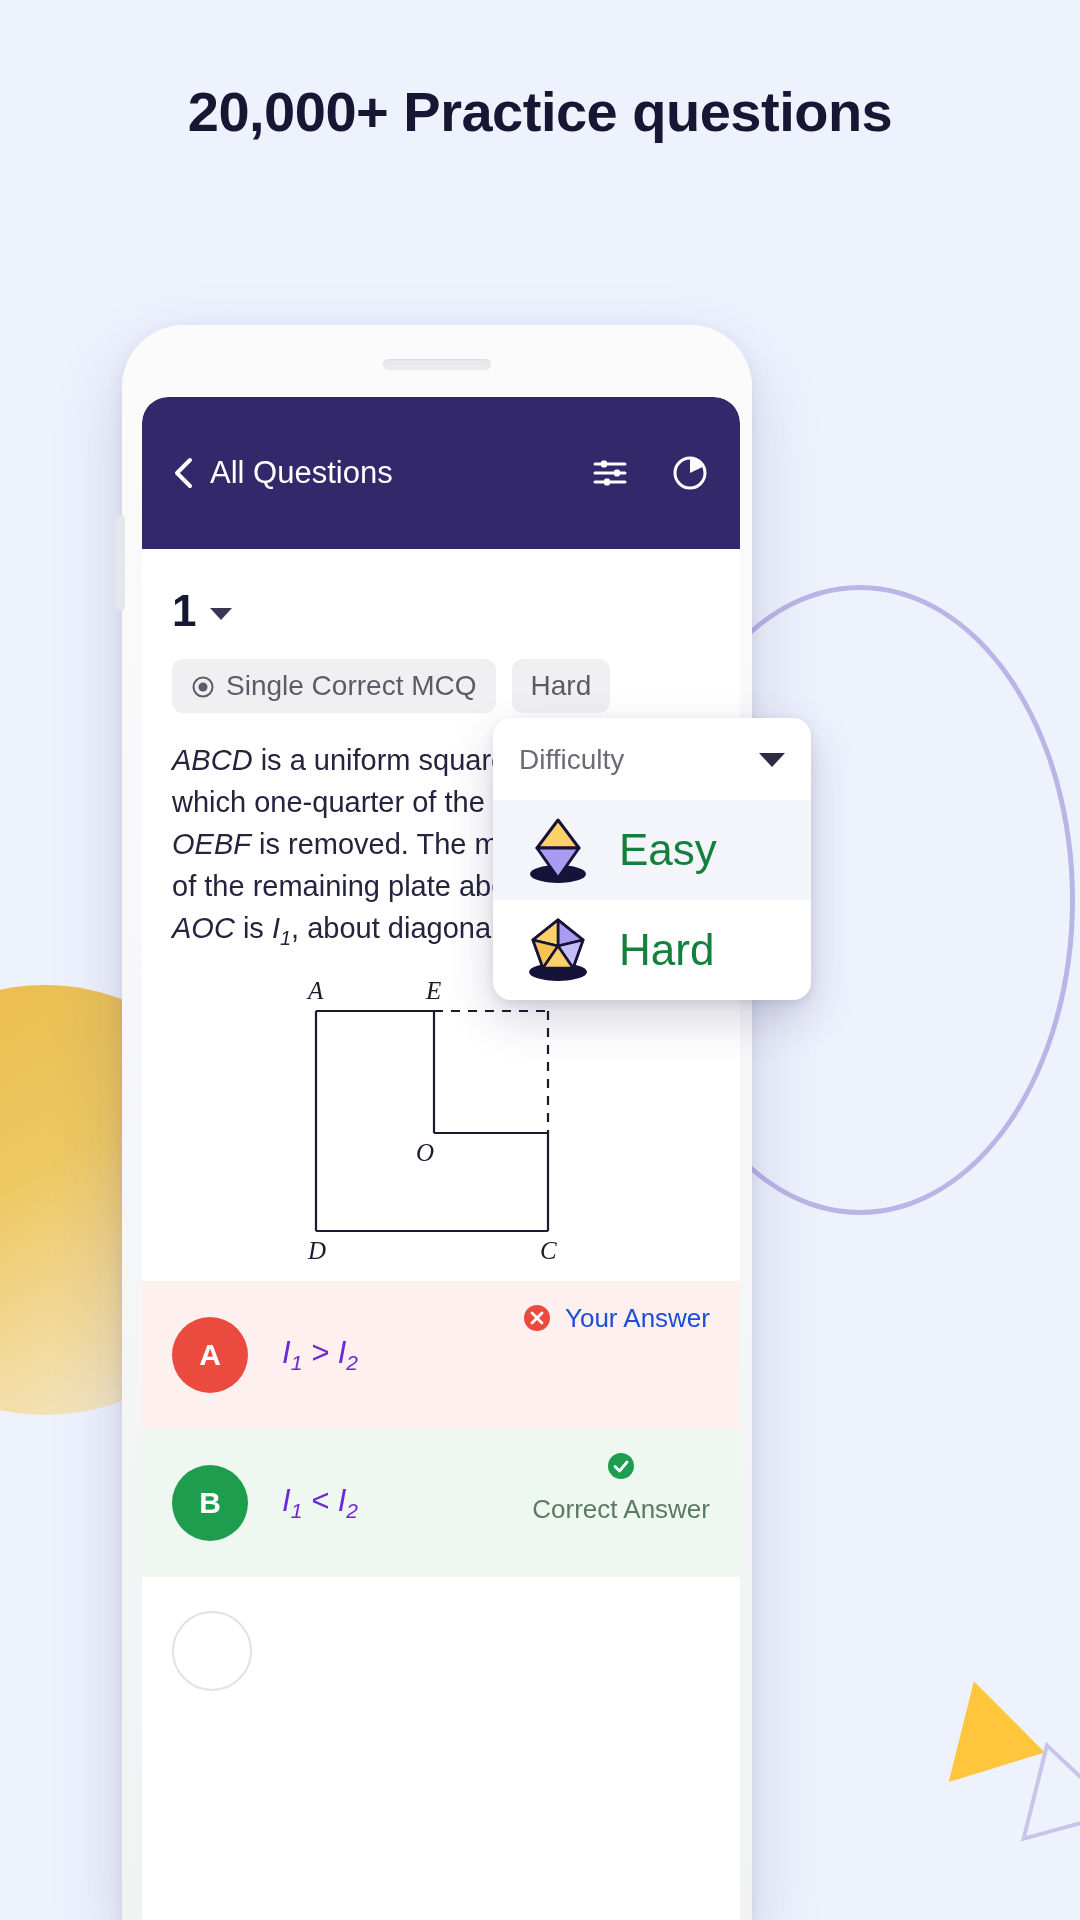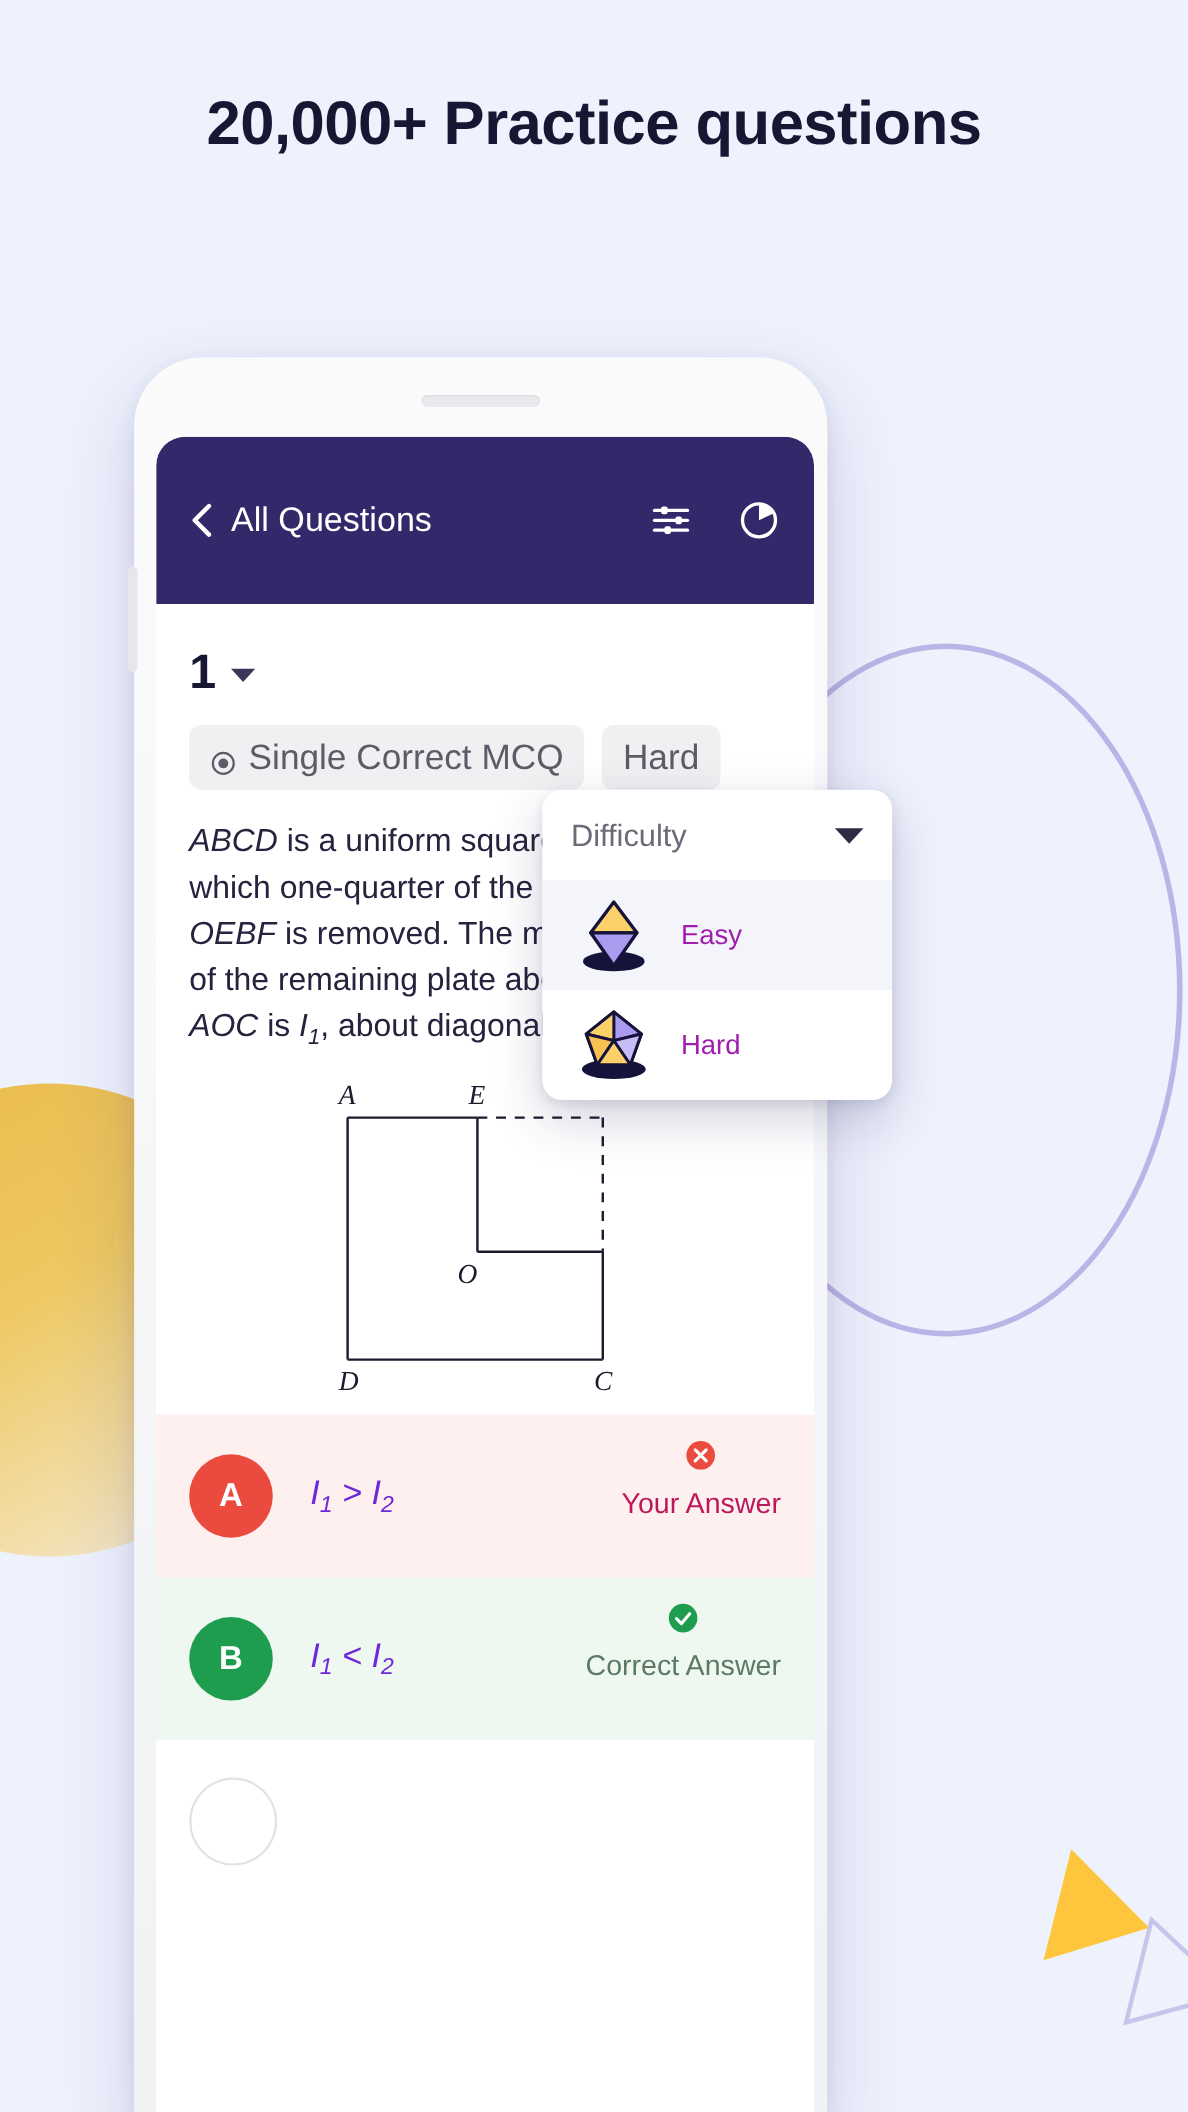--- a/index.html
+++ b/index.html
@@ -73,21 +73,21 @@
 
   
   .qbody{padding:40px 30px 0 30px;box-sizing:border-box;}
   .qnum-row{display:flex;align-items:center;gap:14px;margin-bottom:26px;}
   .qnum{font-size:44px;font-weight:700;color:#181733;line-height:1;}
   .caret{width:0;height:0;border-left:11px solid transparent;border-right:11px solid transparent;
          border-top:12px solid #3b3558;margin-top:6px;}
   .chips{display:flex;gap:16px;margin-bottom:26px;}
   .chip{
     background:#f0f0f2;border-radius:11px;padding:11px 19px;
-    font-size:32px;color:#5c5c68;display:flex;align-items:center;gap:11px;
+    font-size:28px;color:#5c5c68;display:flex;align-items:center;gap:11px;
   }
   .radio-ic{width:24px;height:24px;flex:none;}
   .qtext{
     font-size:29px;line-height:1.45;color:#25233d;
   }
   .qtext i{font-style:italic;}
   .qtext .sub{font-size:20px;vertical-align:sub;font-style:italic;}
 
   
   .figure{margin:18px 0 10px 0;display:flex;justify-content:center;}
@@ -107,21 +107,21 @@
   }
   .b-red{background:#eb4b3f;}
   .b-green{background:#1f9d4f;}
   .b-empty{background:#fff;border:2px solid #e2e2e6;}
   .ans-text{margin-left:34px;font-size:31px;color:#6d28d9;font-style:italic;}
   .ans-text .sub{font-size:21px;vertical-align:sub;}
   .ans-tag{
     position:absolute;right:30px;top:22px;display:flex;align-items:center;gap:13px;
     font-size:26px;
   }
-  .tag-wrong{color:#be185d;flex-direction:column;}
+  .tag-wrong{color:#1d4ed8;}
   .tag-right{color:#5c7a63;flex-direction:column;}
   .tag-ic{width:30px;height:30px;flex:none;}
 
   
   .dropdown{
     position:absolute;left:493px;top:718px;width:318px;
     background:#fff;border-radius:18px;
     box-shadow:0 18px 46px rgba(40,34,90,.20),0 3px 10px rgba(40,34,90,.10);
     overflow:hidden;
   }
@@ -130,21 +130,21 @@
     padding:26px 26px 24px 26px;
   }
   .dd-title{font-size:28px;color:#6b6b78;}
   .dd-caret{width:0;height:0;border-left:13px solid transparent;border-right:13px solid transparent;
             border-top:14px solid #2f2b45;}
   .dd-item{
     display:flex;align-items:center;gap:22px;padding:14px 26px;min-height:92px;
     box-sizing:border-box;
   }
   .dd-item.sel{background:#f4f5fa;}
-  .dd-label{font-size:25px;color:#a21caf;}
+  .dd-label{font-size:44px;color:#15803d;}
   .gem{width:78px;height:72px;flex:none;}
 </style>
 </head>
 <body>
 
 <div class="bg-layer">
   <div class="blob-yellow"></div>
   <div class="ring-purple"></div>
   <div class="tri-yellow"></div>
   <div class="tri-outline">

